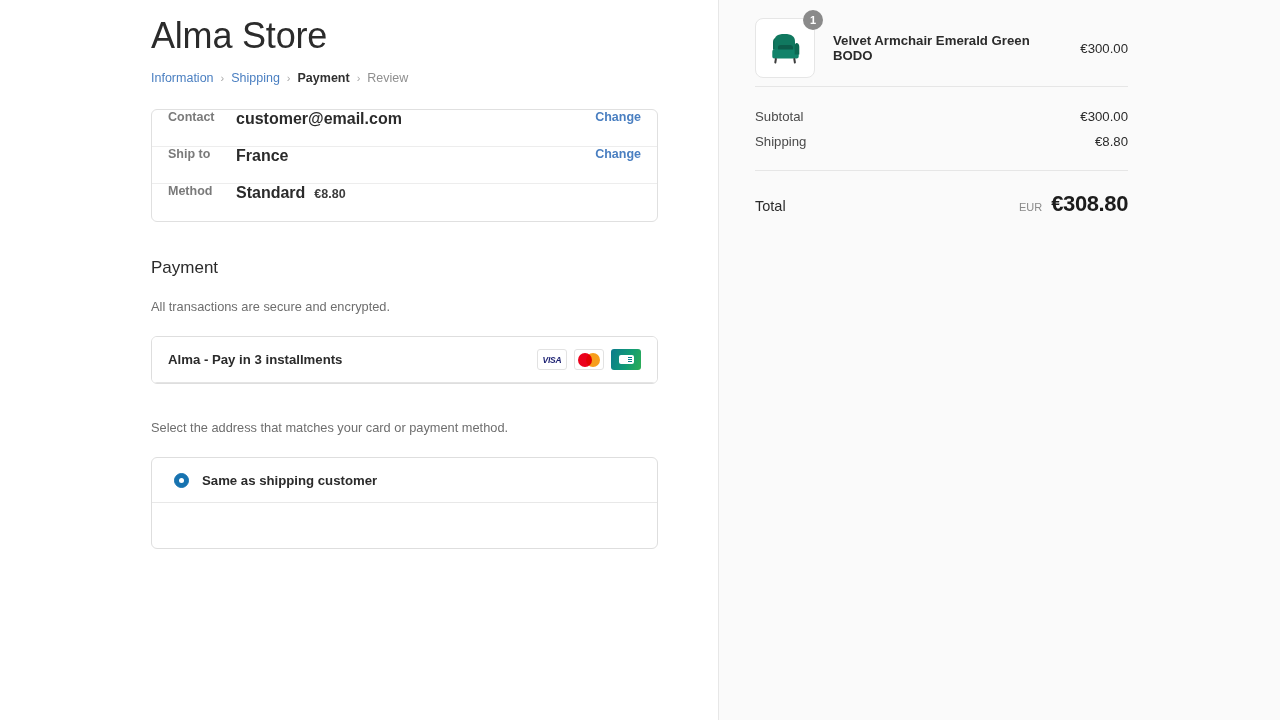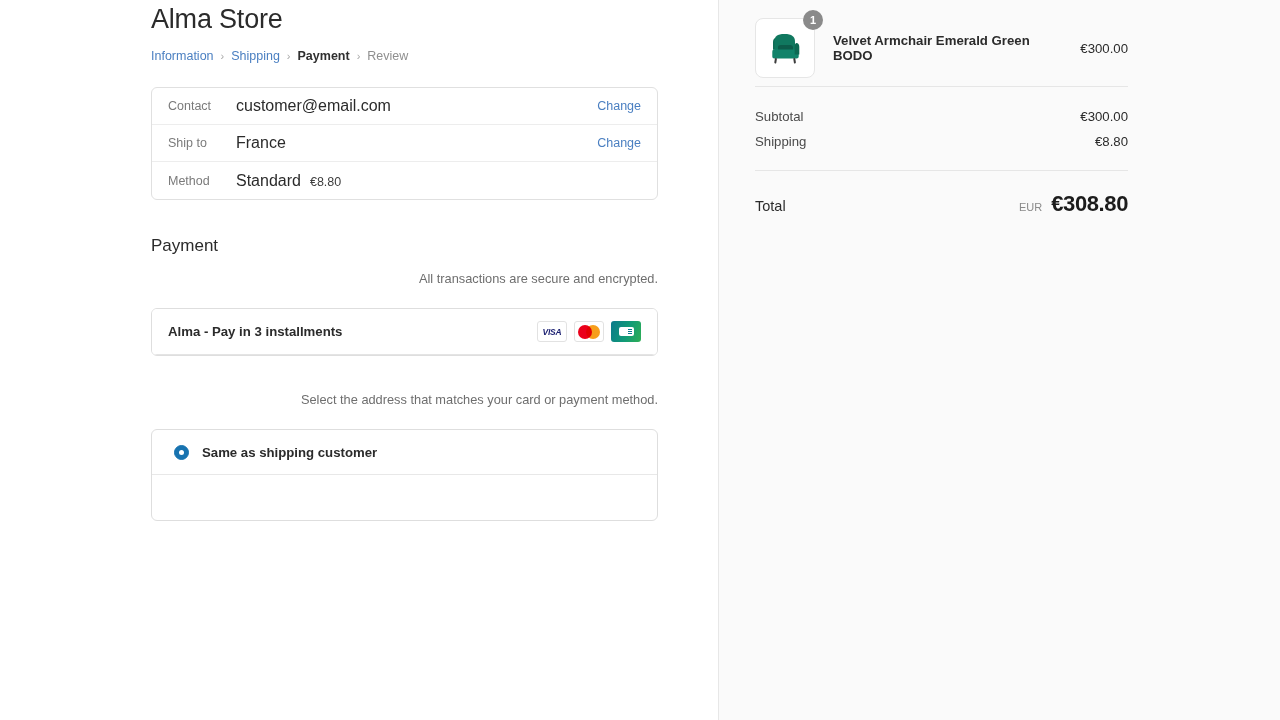--- a/index.html
+++ b/index.html
@@ -14,62 +14,63 @@
 
   
   .left {
     width: 719px; height: 720px;
     background: #ffffff;
     border-right: 1px solid #e7e7e7;
     padding: 0 60px 0 151px;
     overflow: hidden;
   }
   .store-title {
-    font-size: 27px; font-weight: 400; color: #2b2b2b;
-    letter-spacing: -0.2px; margin-top: 4px;
+    font-size: 36px; font-weight: 400; color: #2b2b2b;
+    letter-spacing: -0.2px; margin-top: 15px;
   }
   .breadcrumb {
     margin-top: 14px; display: flex; align-items: center;
     font-size: 12.5px; gap: 7px;
   }
   .crumb-link { color: #4a7fc1; text-decoration: none; }
   .crumb-current { color: #303030; font-weight: 700; }
   .crumb-upcoming { color: #8f8f8f; }
   .crumb-sep { color: #a8a8a8; font-size: 11px; }
 
   
   .summary-card {
     margin-top: 24px;
     border: 1px solid #e0e0e0; border-radius: 6px;
     background: #fff; overflow: hidden;
   }
   .sum-row {
-    display: flex; align-items: center;
+    display: flex; 
     padding: 0 16px; height: 37px;
     border-bottom: 1px solid #ededed;
+    font-weight: bold;
   }
   .sum-row:last-child { border-bottom: none; }
   .sum-label {
     width: 68px; flex: none;
     font-size: 12.5px; color: #7a7a7a;
   }
   .sum-value {
     flex: 1; font-size: 16px; color: #2b2b2b;
     display: flex; align-items: baseline; gap: 9px;
   }
   .sum-value .small { font-size: 12.5px; color: #3d3d3d; }
   .change-link {
     font-size: 12.5px; color: #4a7fc1;
     text-decoration: none; cursor: pointer;
   }
 
   
   .section { margin-top: 36px; }
   .section-title { font-size: 17px; color: #2b2b2b; font-weight: 400; }
-  .section-sub { font-size: 12.8px; color: #6e6e6e; margin-top: 15px; text-align: right; }
+  .section-sub { font-size: 12.8px; color: #6e6e6e; margin-top: 21px; }
 
   
   .pay-card {
     margin-top: 22px;
     border: 1px solid #dedede; border-radius: 6px; overflow: hidden;
   }
   .pay-head {
     height: 46px; background: #fff;
     display: flex; align-items: center; justify-content: space-between;
     padding: 0 16px; border-bottom: 1px solid #e4e4e4; gap: 9px;

